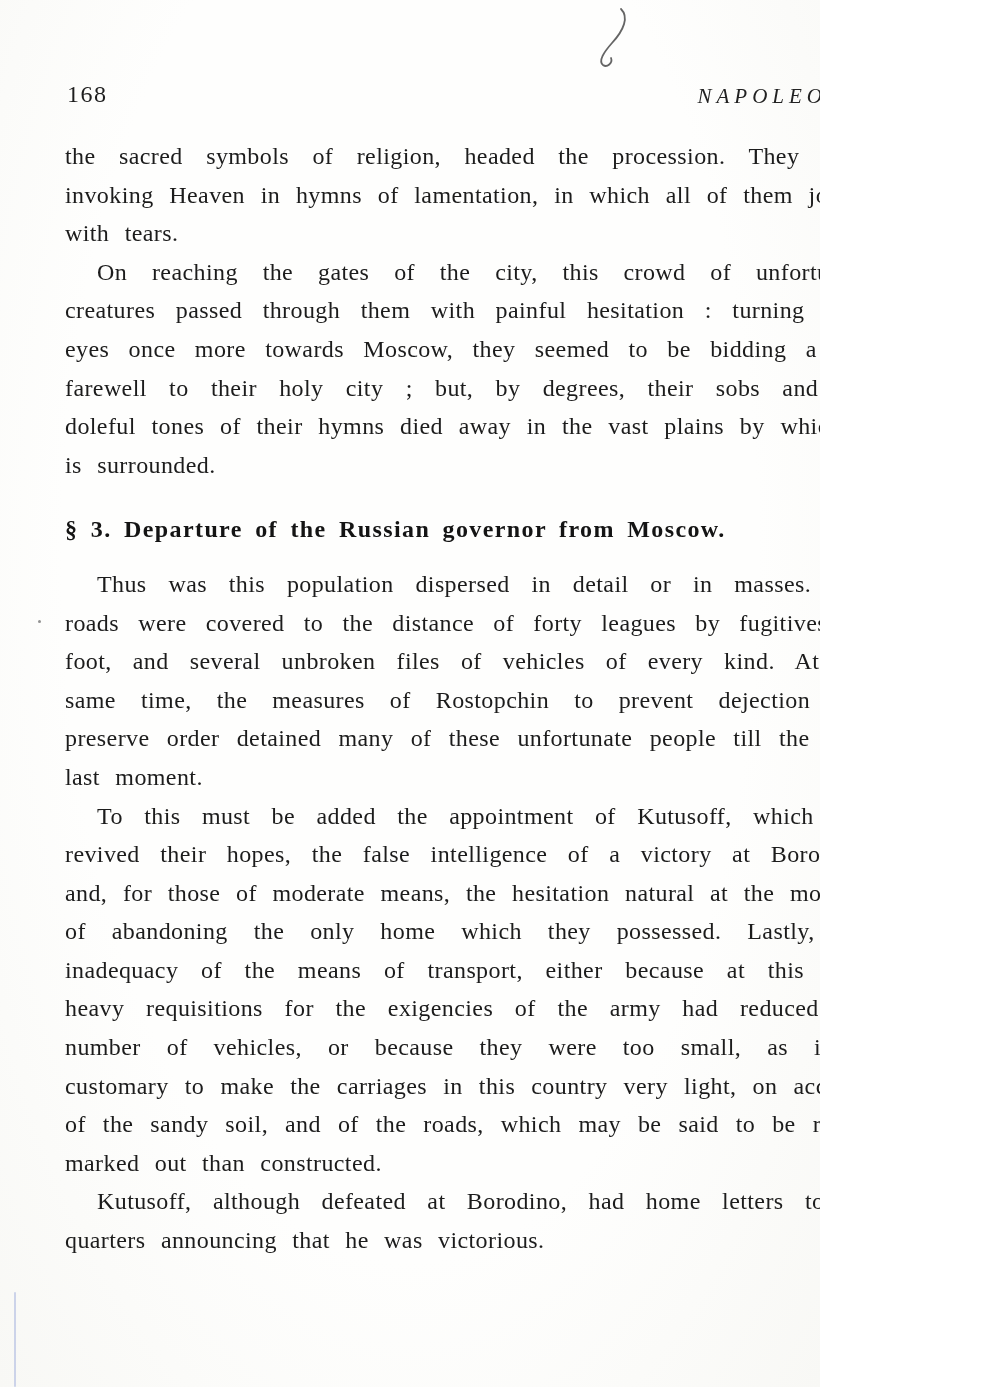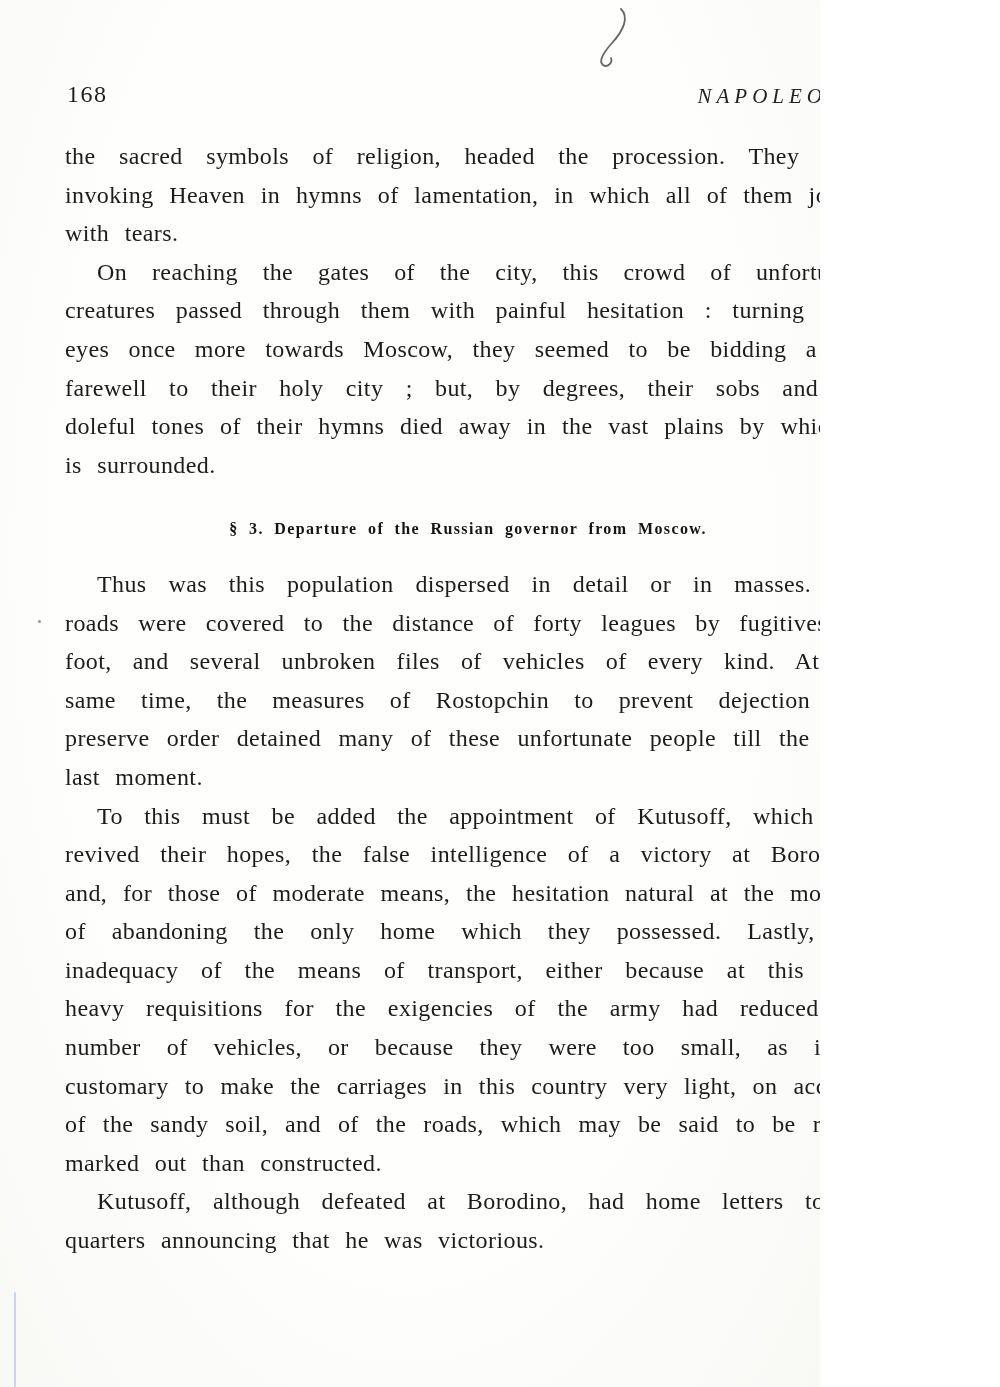--- a/index.html
+++ b/index.html
@@ -56,24 +56,23 @@
   }
   .body-text p {
     text-indent: 32px;
     word-spacing: 9px;
     letter-spacing: 0.4px;
   }
   .body-text p.no-indent {
     text-indent: 0;
   }
   .section-heading {
-    text-align: center;
     text-indent: 0;
     font-weight: 700;
-    font-size: 16px;
+    font-size: 24px;
     letter-spacing: 1.4px;
     word-spacing: 5px;
     margin: 26px 0 16px 0;
     color: #141414;
   }
 
   
   .pencil-mark {
     position: absolute;
     left: 588px;

